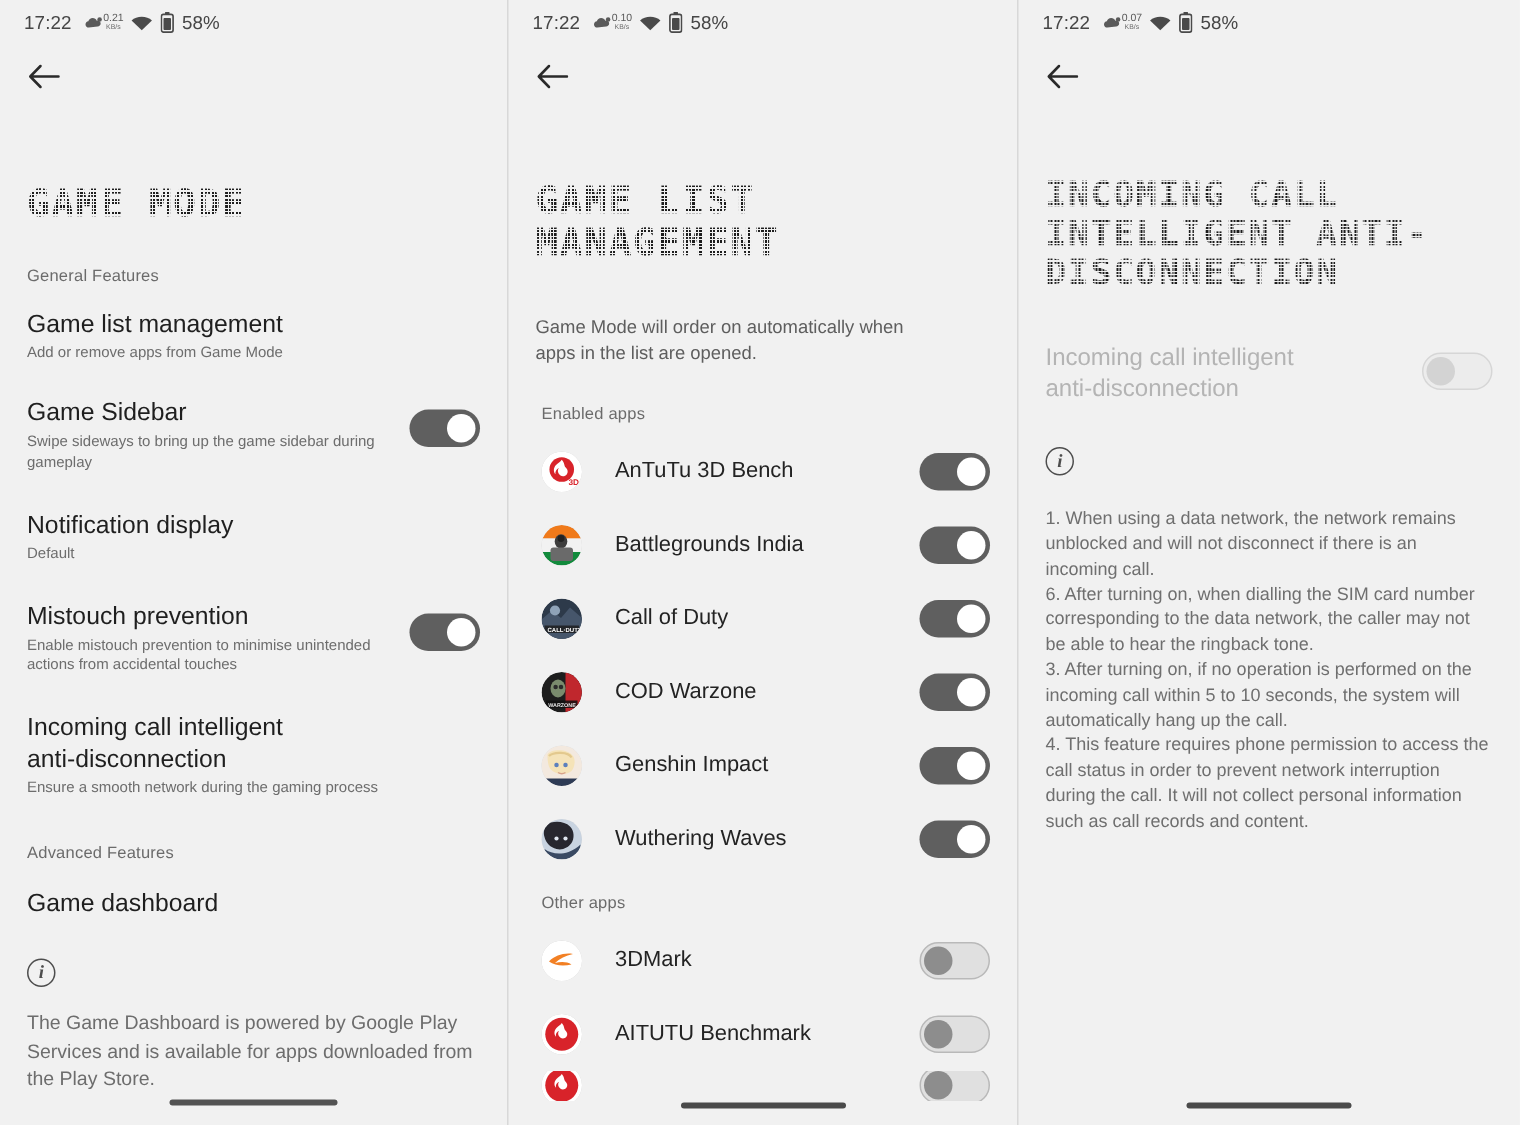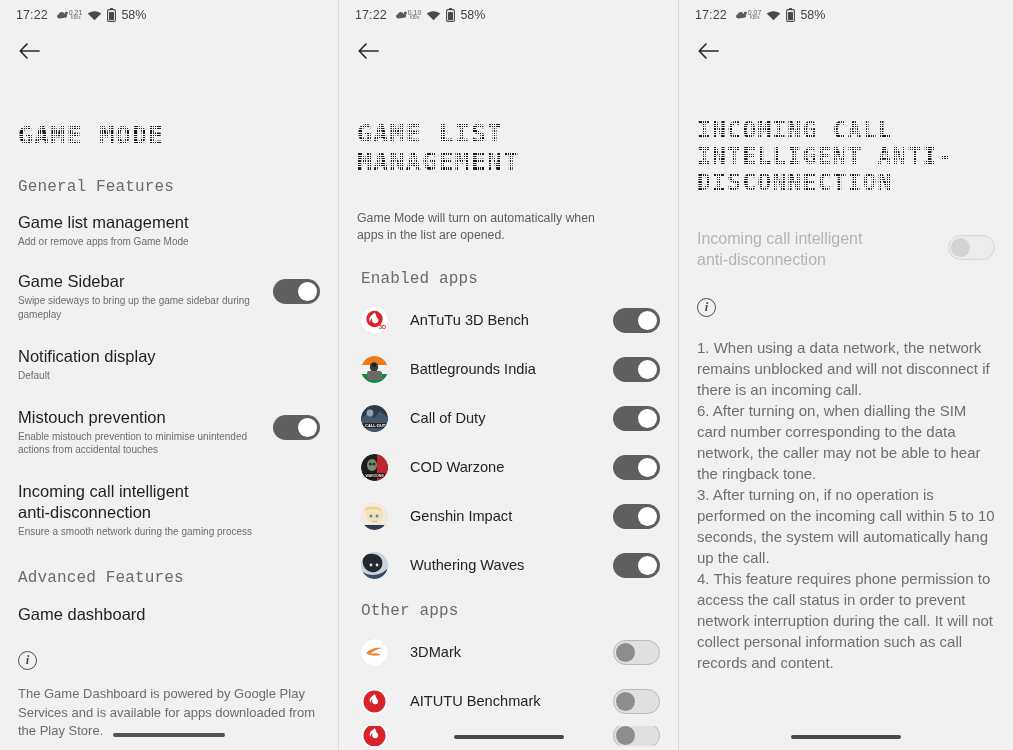--- a/index.html
+++ b/index.html
@@ -61,21 +61,21 @@
       repeating-linear-gradient(to right, rgba(241,241,241,1) 0px, rgba(241,241,241,1) 0.85px, rgba(0,0,0,0) 0.85px, rgba(0,0,0,0) 2.3px),
       repeating-linear-gradient(to bottom, rgba(241,241,241,1) 0px, rgba(241,241,241,1) 0.85px, rgba(0,0,0,0) 0.85px, rgba(0,0,0,0) 2.3px);
     pointer-events: none;
   }
   .t1 { padding-top: 50px; padding-bottom: 8px; }
   .t2 { padding-top: 28px; padding-bottom: 8px; }
   .t3 { padding-top: 28px; padding-bottom: 8px; font-size: 23px; }
 
   
   .section-label {
-    padding: 0 18px; font-size: 16px; color: #6b6b6b; letter-spacing: .15px; font-family: Liberation Mono, monospace;
+    padding: 0 18px; font-size: 11px; color: #6b6b6b; letter-spacing: .15px;
   }
 
   
   .row { padding: 0 18px; display: flex; align-items: flex-start; }
   .row-text { flex: 1; min-width: 0; }
   .row-title { font-size: 16.5px; color: #1f1f1f; line-height: 1.28; font-weight: 400; }
   .row-sub { font-size: 10px; color: #6d6d6d; line-height: 1.38; margin-top: 2px; }
   .row-title.disabled { color: #b4b4b4; }
 
   
@@ -96,21 +96,21 @@
 
   
   .infowrap { padding: 0 18px; }
   .info-icon {
     width: 19px; height: 19px; border-radius: 50%;
     border: 1.4px solid #4d4d4d; color: #4d4d4d;
     font-size: 12.5px; line-height: 16px; text-align: center;
     font-family: "Liberation Serif", serif; font-style: italic; font-weight: bold;
   }
   .info-text { padding: 0 18px; font-size: 13px; color: #6d6d6d; line-height: 1.42; }
-  .info-text.p3text { font-size: 15px; line-height: 1.4; color: #6f6f6f; }
+  .info-text.p3text { font-size: 12px; line-height: 1.4; color: #6f6f6f; }
 
   
   .desc { padding: 0 18px; font-size: 12.3px; color: #5e5e5e; line-height: 1.38; }
 
   
   .applist { }
   .approw {
     padding: 0 18px 0 22px; display: flex; align-items: center; height: 49px;
   }
   .appicon {
@@ -274,21 +274,21 @@
         <svg width="22" height="18" viewBox="0 0 22 18">
             <path d="M9 2L2.2 9 9 16M2.6 9H21" stroke="#2a2a2a" stroke-width="1.7" fill="none" stroke-linecap="round" stroke-linejoin="round"></path>
           </svg>
       </div>
     </div>
 
     <div class="bigtitle t2" style="padding-top:48px">
       <span class="dotted">GAME LIST MANAGEMENT</span>
     </div>
 
-    <div class="desc" style="margin-top:26px; max-width:286px">Game Mode will turn on automatically when apps in the list are opened.</div>
+    <div class="desc" style="margin-top:26px; max-width:286px">Game Mode will order on automatically when apps in the list are opened.</div>
 
     <div class="section-label" style="margin-top:26px; padding-left:22px">Enabled apps</div>
 
     <div class="applist" style="margin-top:8px">
 
       <div class="approw">
         <div class="appicon">
           <svg width="27" height="27" viewBox="0 0 27 27">
               <circle cx="13.5" cy="13.5" r="13.5" fill="#ffffff"></circle>
               <circle cx="13.5" cy="12" r="8.2" fill="#d8232a"></circle>

